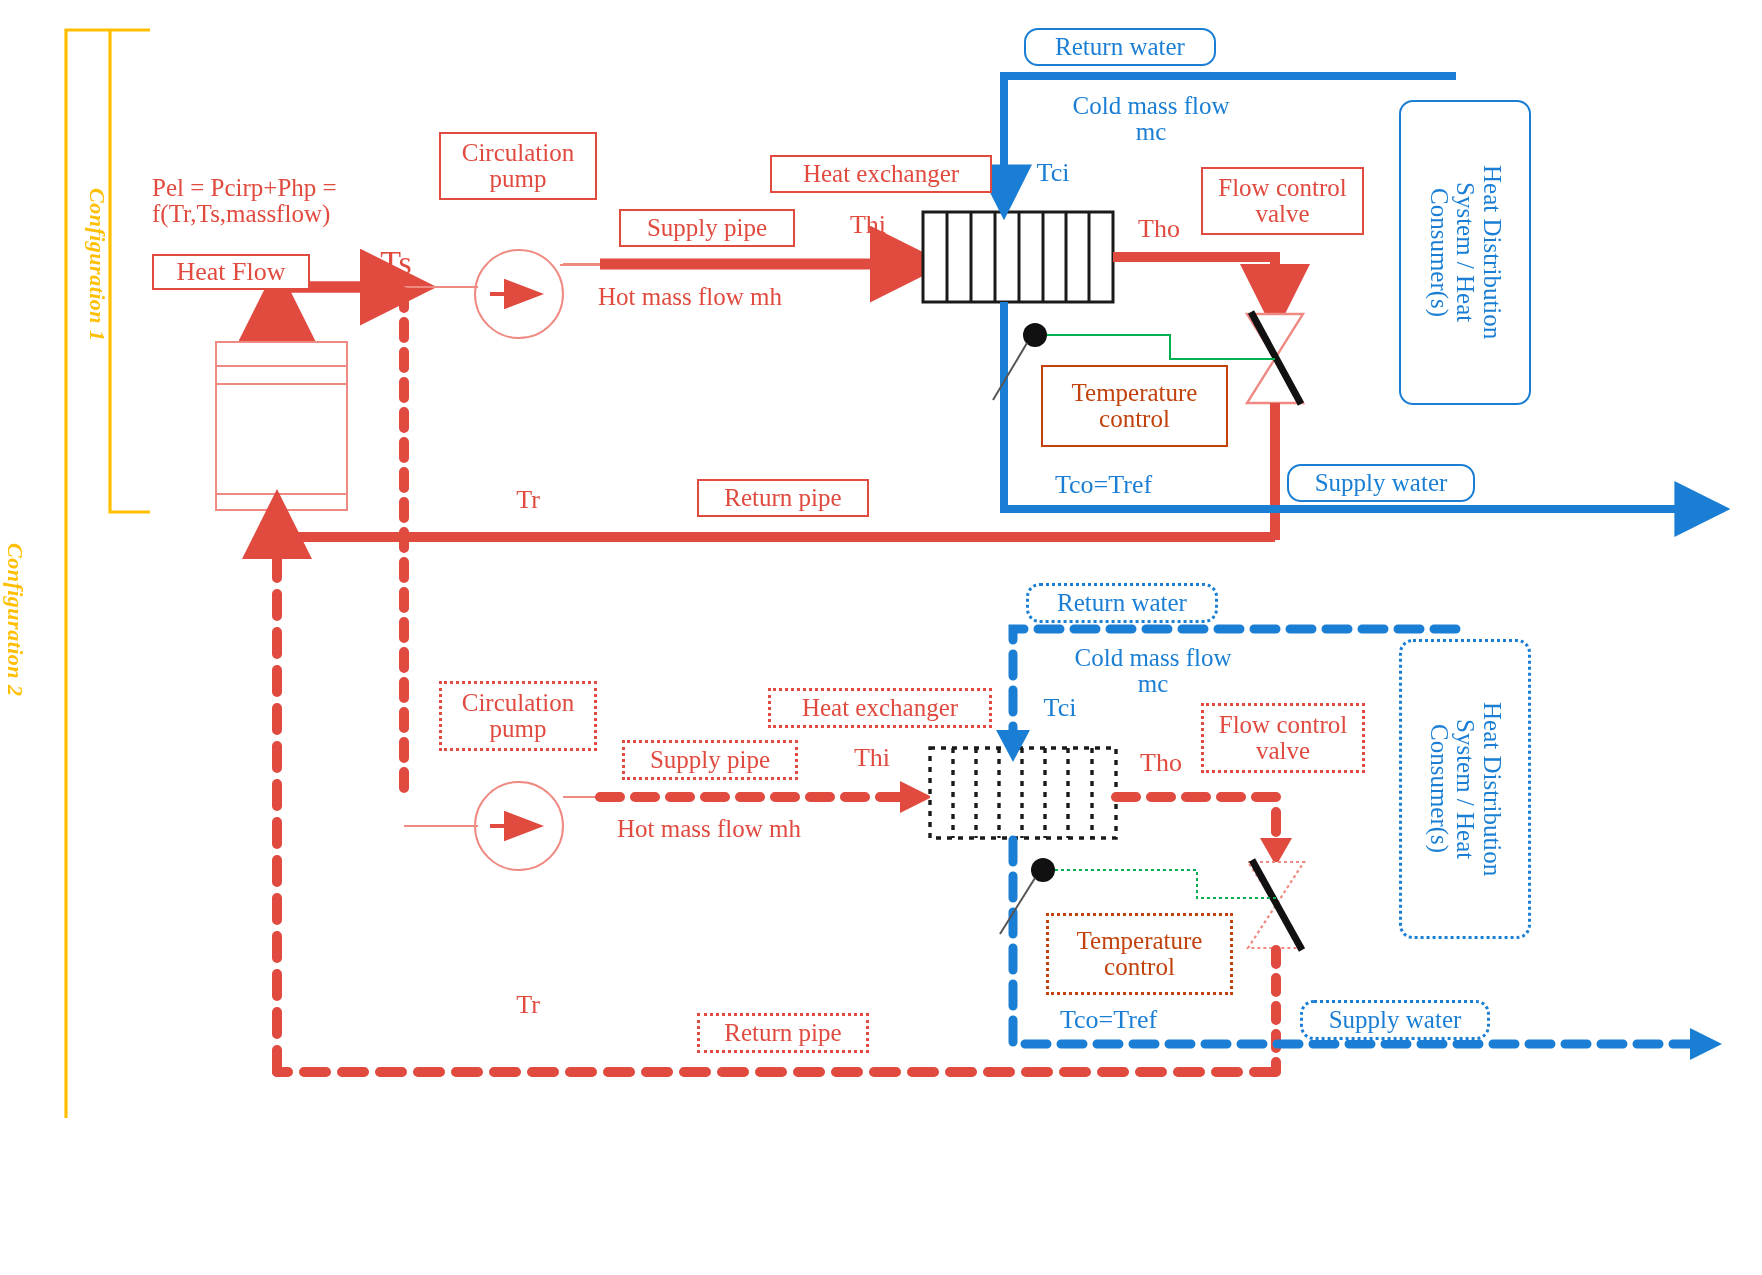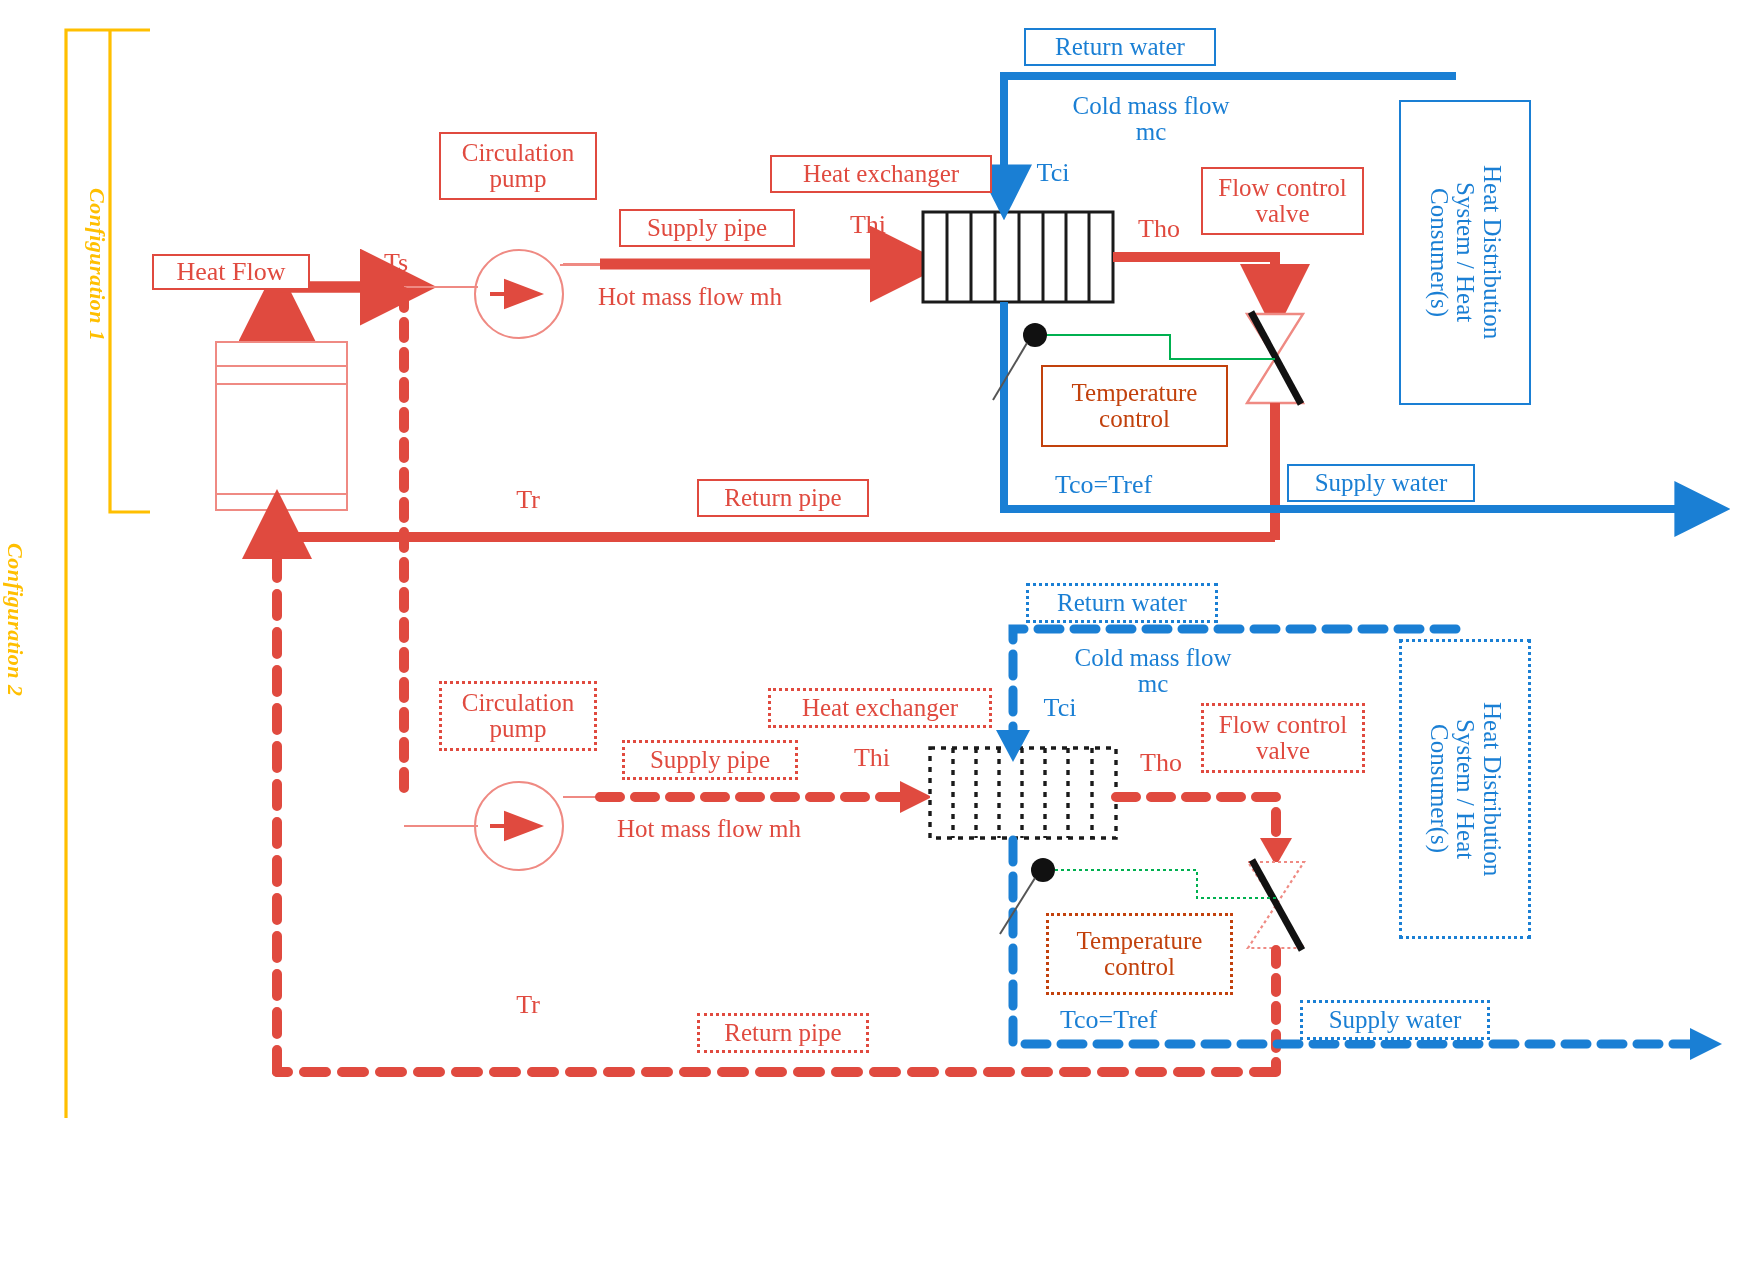--- a/index.html
+++ b/index.html
@@ -5,21 +5,21 @@
   html,body{margin:0;padding:0;background:#fff;}
   body{width:1762px;height:1275px;font-family:"Liberation Serif",serif;overflow:hidden;}
   #stage{position:relative;width:1762px;height:1275px;background:#fff;}
   svg.layer{position:absolute;left:0;top:0;width:1762px;height:1275px;overflow:visible;}
 
   .lbl{position:absolute;box-sizing:border-box;display:flex;align-items:center;
        justify-content:center;text-align:center;line-height:1.06;white-space:pre-line;}
   .boxed{border:2px solid currentColor;background:#fff;}
   .boxed.dotted{border-style:dotted;border-width:3px;}
   .red{color:#e04a3f;}
-  .blue{color:#1a7fd4;}
+  .blue{color:#1a7fd4;border-radius:14px;}
   .green{color:#c2410c;}
   .gold{color:#ffbf00;}
   .ital{}
   .vert{writing-mode:vertical-rl;text-orientation:mixed;}
   .cfg{font-style:italic;font-weight:600;letter-spacing:.5px;}
 </style>
 </head>
 <body>
 
 <div id="stage">
@@ -169,20 +169,22 @@
   <g stroke="#00b050" fill="none" stroke-width="2" stroke-dasharray="3 3">
     <path d="M1043,870 L1197,870 L1197,898 L1276,898"></path>
   </g>
   <circle cx="1043" cy="870" r="12" fill="#111"></circle>
   <line x1="1035" y1="878" x2="1000" y2="934" stroke="#555" stroke-width="2"></line>
 </svg>
 
 <div class="lbl vert cfg gold" style="left:84px;top:160px;width:26px;height:210px;font-size:22px;">Configuration 1</div>
 <div class="lbl vert cfg gold" style="left:2px;top:510px;width:26px;height:220px;font-size:22px;">Configuration 2</div>
 
+<div class="lbl ital red" style="left:152px;top:170px;width:245px;height:62px;font-size:25px;text-align:left;justify-content:flex-start;">Pel = Pcirp+Php =
+f(Tr,Ts,massflow)</div>
 
 <div class="lbl boxed red" style="left:152px;top:254px;width:158px;height:36px;font-size:26px;">Heat Flow</div>
 
 <div class="lbl boxed red" style="left:439px;top:132px;width:158px;height:68px;font-size:25px;">Circulation
 pump</div>
 
 <div class="lbl boxed red" style="left:619px;top:209px;width:176px;height:38px;font-size:25px;">Supply pipe</div>
 
 <div class="lbl boxed red" style="left:770px;top:155px;width:222px;height:38px;font-size:25px;">Heat exchanger</div>
 
@@ -195,21 +197,21 @@
 control</div>
 
 <div class="lbl boxed blue" style="left:1024px;top:28px;width:192px;height:38px;font-size:25px;">Return water</div>
 
 <div class="lbl boxed blue" style="left:1287px;top:464px;width:188px;height:38px;font-size:25px;">Supply water</div>
 
 <div class="lbl boxed blue vert" style="left:1399px;top:100px;width:132px;height:305px;font-size:25px;">Heat Distribution
 System / Heat
 Consumer(s)</div>
 
-<div class="lbl ital red" style="left:374px;top:248px;width:44px;height:30px;font-size:26px;">Ts</div>
+<div class="lbl ital red" style="left:374px;top:248px;width:44px;height:30px;font-size:34px;">Ts</div>
 <div class="lbl ital red" style="left:506px;top:485px;width:44px;height:30px;font-size:26px;">Tr</div>
 <div class="lbl ital red" style="left:841px;top:210px;width:54px;height:30px;font-size:26px;">Thi</div>
 <div class="lbl ital red" style="left:1130px;top:214px;width:58px;height:30px;font-size:26px;">Tho</div>
 <div class="lbl ital blue" style="left:1029px;top:158px;width:48px;height:30px;font-size:26px;">Tci</div>
 <div class="lbl ital blue" style="left:1055px;top:470px;width:136px;height:30px;font-size:26px;text-align:left;justify-content:flex-start;">Tco=Tref</div>
 <div class="lbl ital red" style="left:598px;top:282px;width:240px;height:30px;font-size:25px;text-align:left;justify-content:flex-start;">Hot mass flow mh</div>
 <div class="lbl ital blue" style="left:1060px;top:88px;width:182px;height:62px;font-size:25px;">Cold mass flow
 mc</div>
 
 <div class="lbl boxed dotted red" style="left:439px;top:681px;width:158px;height:70px;font-size:25px;">Circulation

